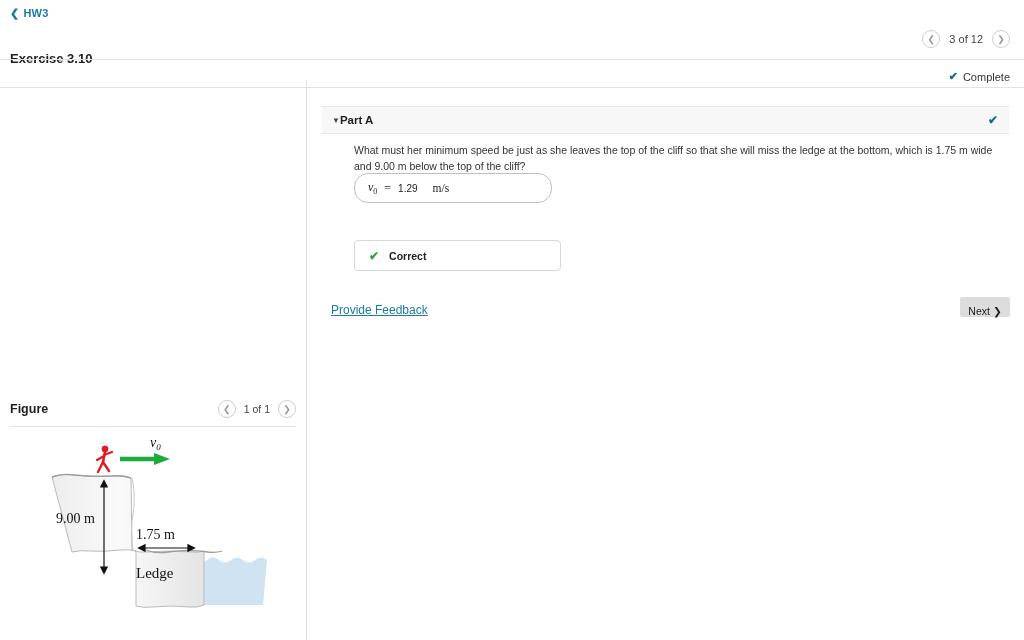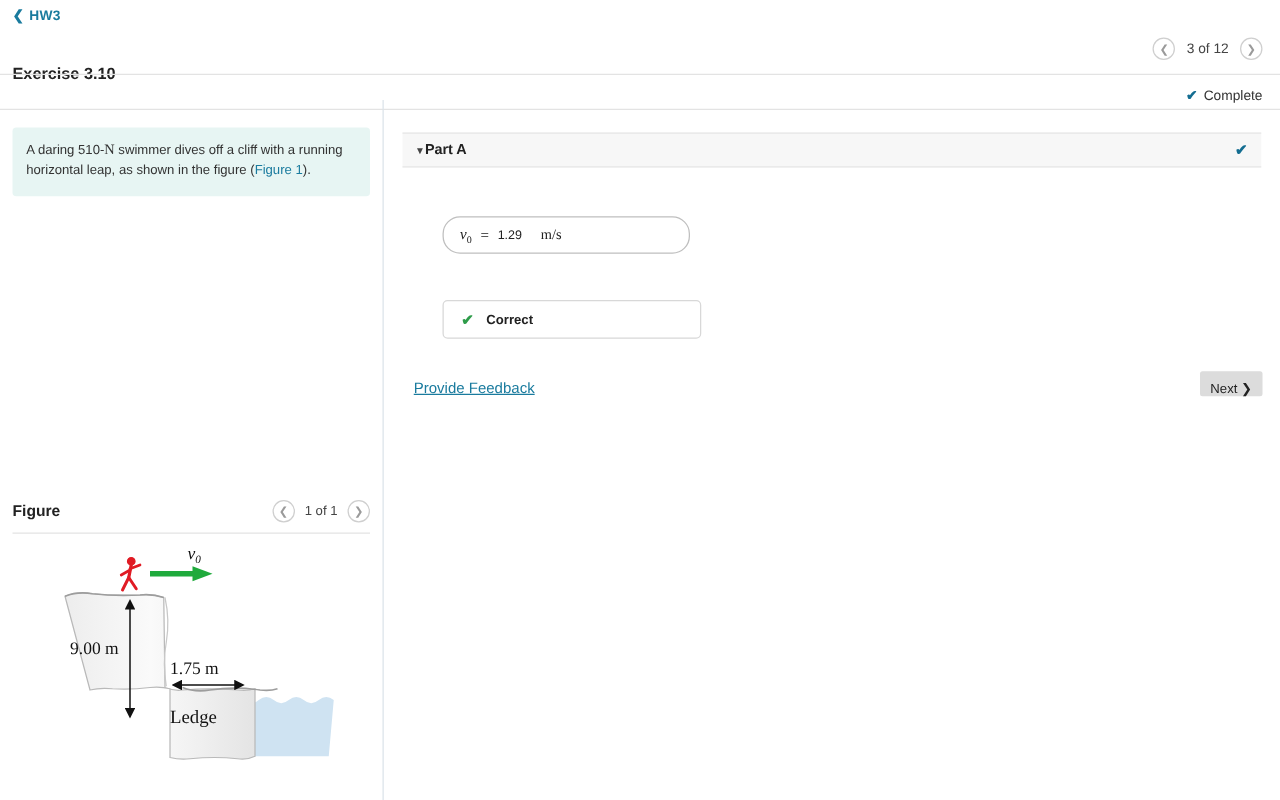--- a/index.html
+++ b/index.html
@@ -143,23 +143,20 @@
   <div class="complete">
     <span class="tick-blue">✔</span>
     <span>Complete</span>
   </div>
 
   <div class="rule" style="top:87px;"></div>
   <div class="divider-v"></div>
 
   <div class="left-col">
 
-    <div class="problem-box">
-      <span>A daring 510-</span><span class="np">N</span><span> swimmer dives off a cliff with a running horizontal leap, as shown in the figure (</span><a href="#">Figure 1</a><span>).</span>
-    </div>
 
     <div class="fig-head">
       <span class="fig-title">Figure</span>
       <span class="fig-pager">
         <span class="circ-btn">
           <span>❮</span>
         </span>
         <span>1 of 1</span>
         <span class="circ-btn">
           <span>❯</span>
@@ -225,20 +222,21 @@
   </div>
 
   <div class="right-col">
 
     <div class="part-head">
       <span class="caret">▼</span>
       <span class="part-label">Part A</span>
       <span class="part-tick">✔</span>
     </div>
 
+    <div class="q-text">What must her minimum speed be just as she leaves the top of the cliff so that she will miss the ledge at the bottom, which is 1.75 m wide and 9.00 m below the top of the cliff?</div>
 
     <div class="ans-field">
       <span><i>v</i><span class="sub">0</span></span>
       <span>=</span>
       <span class="ans-val">1.29</span>
       <span class="ans-unit">m/s</span>
     </div>
 
 
     <div class="correct-box">

